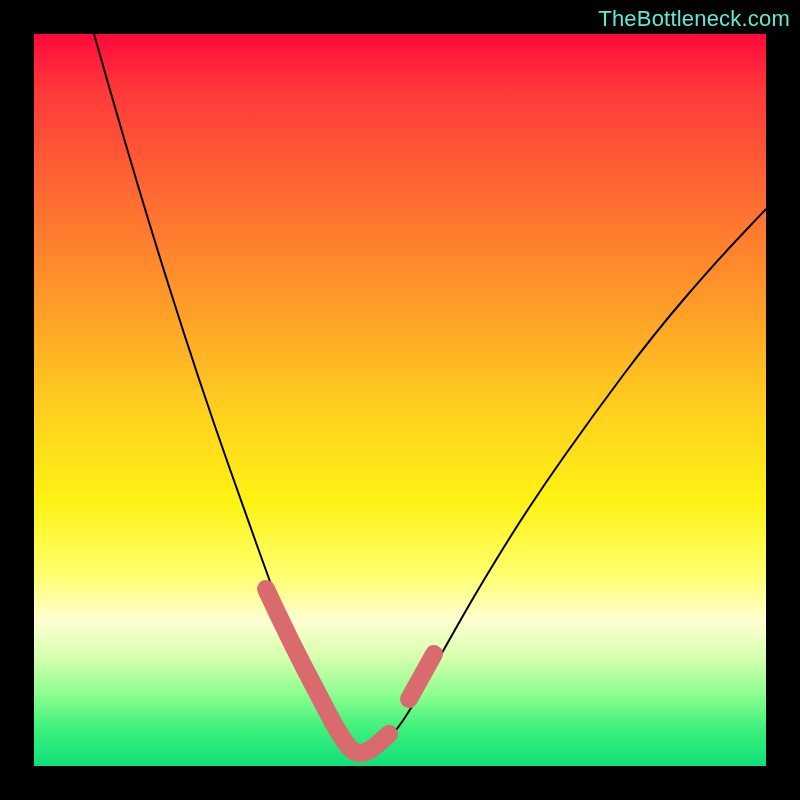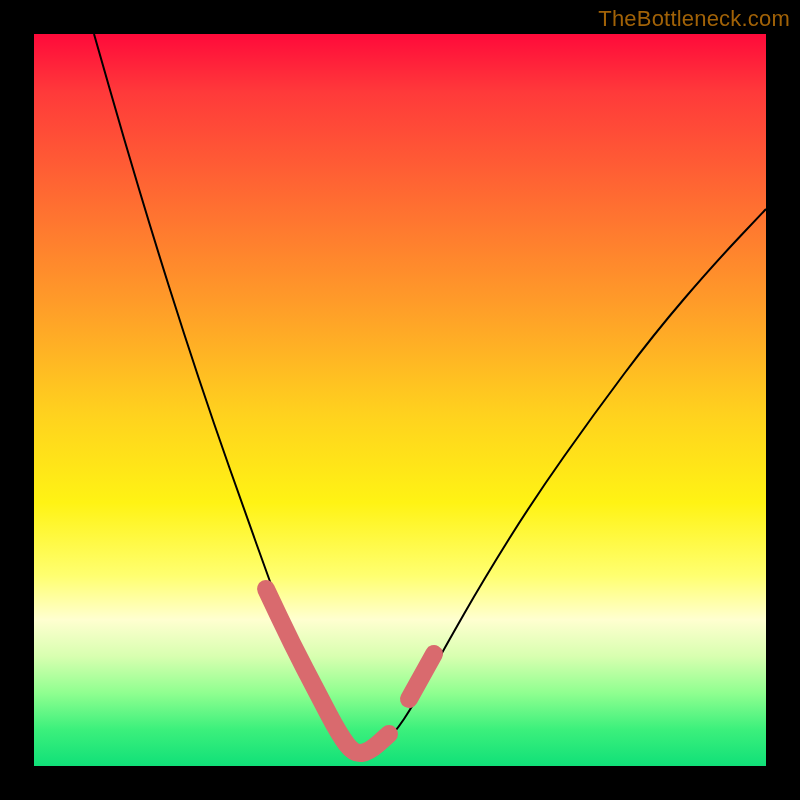--- a/index.html
+++ b/index.html
@@ -28,21 +28,21 @@
       #ffffd0 80%,
       #d8ffb0 85%,
       #90ff90 90%,
       #3cf07c 95%,
       #10e078 100%);
   }
   .watermark {
     position: absolute;
     top: 6px;
     right: 10px;
-    color: #a16207;
+    color: #5eead4;
     font-size: 22px;
     font-weight: 500;
     letter-spacing: 0.2px;
     user-select: none;
   }
   svg.curve {
     position: absolute;
     left: 0;
     top: 0;
     width: 732px;

